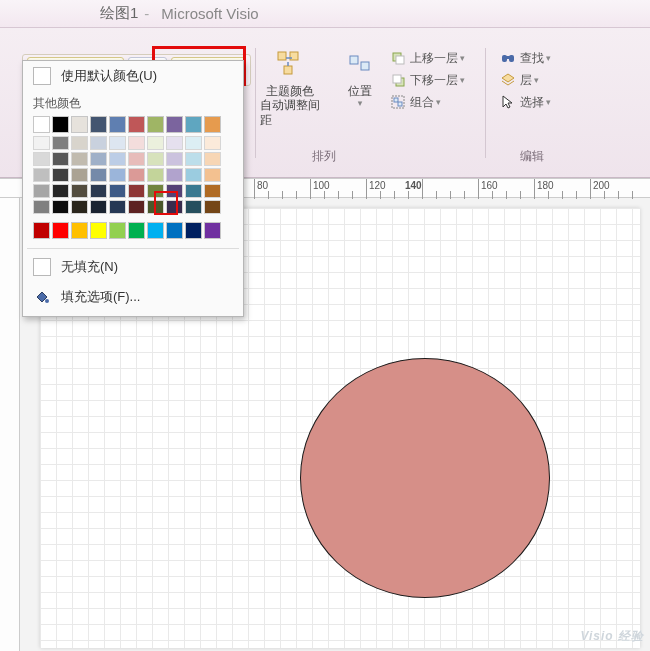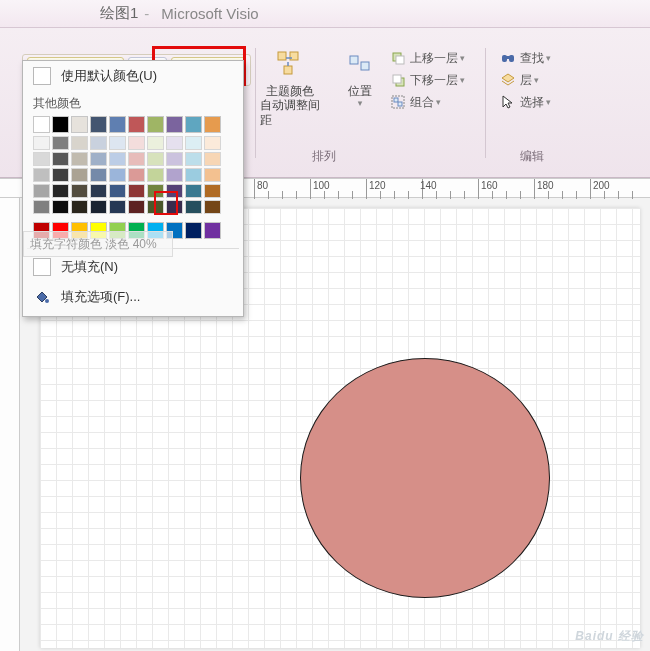--- a/index.html
+++ b/index.html
@@ -230,21 +230,21 @@
     <div class="num" style="left: 313px;">100</div>
     <div class="tick" style="left: 324px; height: 8px; top: 12px;"></div>
     <div class="tick" style="left: 338px; height: 8px; top: 12px;"></div>
     <div class="tick" style="left: 352px; height: 8px; top: 12px;"></div>
     <div class="tick" style="left: 366px;"></div>
     <div class="num" style="left: 369px;">120</div>
     <div class="tick" style="left: 380px; height: 8px; top: 12px;"></div>
     <div class="tick" style="left: 394px; height: 8px; top: 12px;"></div>
     <div class="tick" style="left: 408px; height: 8px; top: 12px;"></div>
     <div class="tick" style="left: 422px;"></div>
-    <div class="num" style="left: 420px;">140</div>
+    <div class="num" style="left: 405px; font-weight: bold;">140</div>
     <div class="tick" style="left: 436px; height: 8px; top: 12px;"></div>
     <div class="tick" style="left: 450px; height: 8px; top: 12px;"></div>
     <div class="tick" style="left: 464px; height: 8px; top: 12px;"></div>
     <div class="tick" style="left: 478px;"></div>
     <div class="num" style="left: 481px; text-align: right;">160</div>
     <div class="tick" style="left: 492px; height: 8px; top: 12px;"></div>
     <div class="tick" style="left: 506px; height: 8px; top: 12px;"></div>
     <div class="tick" style="left: 520px; height: 8px; top: 12px;"></div>
     <div class="tick" style="left: 534px;"></div>
     <div class="num" style="left: 537px;">180</div>
@@ -257,21 +257,21 @@
     <div class="tick" style="left: 618px; height: 8px; top: 12px;"></div>
     <div class="tick" style="left: 632px; height: 8px; top: 12px;"></div>
   </div>
 <div class="ruler-v"></div>
 
 <div class="canvas-wrap">
   <div class="page">
     <div class="shape-circle" style="background: rgb(214, 143, 136);"></div>
   </div>
   <div class="watermark">
-    <span class="logo">Baidu 经验</span>
+    <span class="logo">Visio 经验</span>
   </div>
 </div>
 
 <div class="fill-panel">
   <div class="menu-row">
     <span class="sw" style="background:#fff"></span>
     <span>使用默认颜色(U)</span>
   </div>
 
   <div class="section-title">其他颜色</div>
@@ -333,23 +333,20 @@
       <div class="c" style="background: rgb(42, 38, 28);"></div>
       <div class="c" style="background: rgb(26, 35, 48);"></div>
       <div class="c" style="background: rgb(38, 56, 84);"></div>
       <div class="c" style="background: rgb(93, 35, 34);"></div>
       <div class="c" style="background: rgb(74, 87, 42);"></div>
       <div class="c" style="background: rgb(56, 44, 78);"></div>
       <div class="c" style="background: rgb(38, 79, 94);"></div>
       <div class="c" style="background: rgb(116, 70, 23);"></div>
     </div>
 
-  <div class="tooltip-ghost">
-    <span>填充字符颜色 淡色 40%</span>
-  </div>
 
   <div class="swatch-grid" id="standard-row">
       <div class="c" style="background: rgb(192, 0, 0);"></div>
       <div class="c" style="background: rgb(255, 0, 0);"></div>
       <div class="c" style="background: rgb(255, 192, 0);"></div>
       <div class="c" style="background: rgb(255, 255, 0);"></div>
       <div class="c" style="background: rgb(146, 208, 80);"></div>
       <div class="c" style="background: rgb(0, 176, 80);"></div>
       <div class="c" style="background: rgb(0, 176, 240);"></div>
       <div class="c" style="background: rgb(0, 112, 192);"></div>

